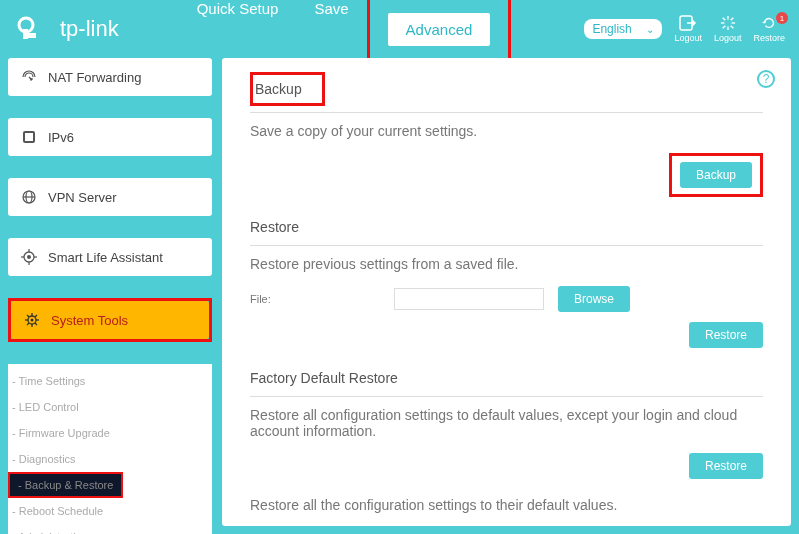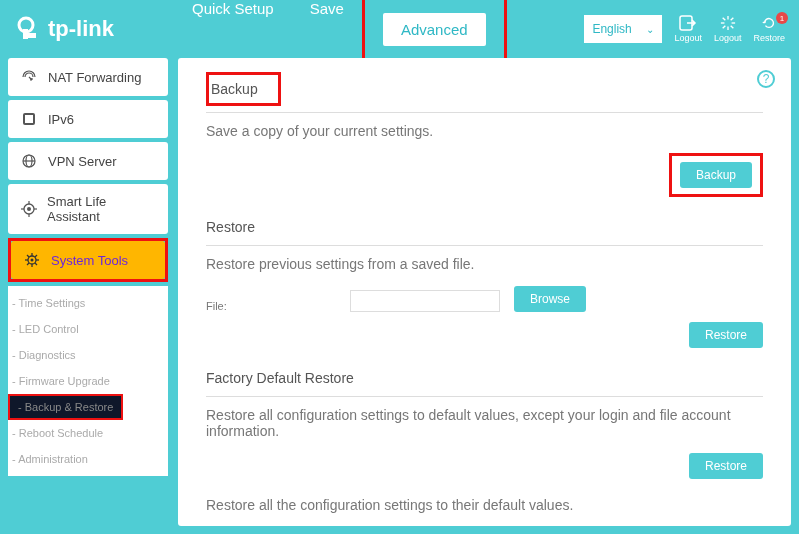--- a/index.html
+++ b/index.html
@@ -1,40 +1,40 @@
 <!DOCTYPE html>
 <html><head>
 <meta charset="utf-8">
 <style>
 * { margin: 0; padding: 0; box-sizing: border-box; font-family: Arial, Helvetica, sans-serif; }
 body { width: 799px; height: 534px; background: #4fcdd4; overflow: hidden; }
 .topbar { height: 58px; display: flex; align-items: center; padding: 0 14px; }
-.logo { display: flex; align-items: center; color: #fff; font-size: 22px; font-weight: 700; }
+.logo { display: flex; align-items: center; color: #fff; font-size: 22px; font-weight: 400; gap: 12px; }
 .logo svg { margin-right: 6px; }
 .topnav { display: flex; margin-left: 60px; }
 .topnav .tab { color: #fff; font-size: 15px; padding: 8px 18px; cursor: pointer; }
 .topnav .tab.active { background: #fff; color: #2fb8c5; border-radius: 2px; }
 .topright { margin-left: auto; display: flex; align-items: center; gap: 12px; }
-.lang { background: #fff; border-radius: 0; height: 28px; width: 78px; display: flex; align-items: center; justify-content: space-between; padding: 0 8px; color: #2fb8c5; font-size: 12px; }
+.lang { background: #fff; border-radius: 8px; height: 20px; width: 78px; display: flex; align-items: center; justify-content: space-between; padding: 0 8px; color: #2fb8c5; font-size: 12px; }
 .tic { display: flex; flex-direction: column; align-items: center; color: #fff; font-size: 9px; gap: 2px; position: relative; cursor: pointer; }
 .tic .badge { position: absolute; top: -3px; right: -3px; background: #e84848; color: #fff; width: 12px; height: 12px; border-radius: 50%; font-size: 8px; display:flex; align-items:center; justify-content:center; }
 .body { display: flex; padding: 0 8px 8px 8px; gap: 10px; height: calc(100% - 58px); }
-.sidebar { width: 160px; display: flex; flex-direction: column; gap: 4px; }
+.sidebar { width: 204px; display: flex; flex-direction: column; gap: 22px; }
 .side-item { background: #fff; border-radius: 3px; padding: 10px 12px; display: flex; align-items: center; gap: 10px; cursor: pointer; font-size: 13px; color: #444; }
-.side-item.active { background: #ffb600; color: #6d28d9; }
+.side-item.active { background: #ffb600; color: #b91c1c; }
 .side-sub { background: transparent; padding: 3px 0 0 24px; }
 .side-sub .sub { font-size: 11px; color: #ccc; padding: 7px 4px; cursor: pointer; }
 .side-sub .sub.active { border: 2px solid #e11; color: #888; background: #0f172a; display: inline-block; padding: 5px 8px; }
 .content { flex: 1; background: #fff; border-radius: 3px; padding: 14px 28px; overflow-y: auto; font-size: 12px; color: #666; position: relative; }
 .section-title { font-size: 14px; color: #555; padding: 4px 0; }
 .hr { border: none; border-top: 1px solid #ddd; margin: 6px 0 10px 0; }
 .desc { font-size: 14px; color: #777; margin-bottom: 14px; }
 .btn { background: #4fcdd4; color: #fff; border: none; padding: 6px 16px; border-radius: 3px; font-size: 12px; cursor: pointer; }
 .btn-row-right { display: flex; justify-content: flex-end; margin: 8px 0 18px 0; }
-.filerow { display: flex; align-items: flex-end; gap: 14px; margin: 10px 0; }
+.filerow { display: flex; align-items: center; gap: 14px; margin: 10px 0; }
 .filelabel { width: 130px; font-size: 11px; color: #777; }
 .fileinput { width: 150px; height: 22px; border: 1px solid #ddd; background: #fff; }
 .help-icon { position: absolute; top: 12px; right: 16px; color: #4fcdd4; width: 18px; height: 18px; border: 2px solid #4fcdd4; border-radius: 50%; display: flex; align-items: center; justify-content: center; font-size: 12px; cursor: pointer; }
 .red-box-tab { border: 3px solid #e11; padding: 18px; }
 .red-box-title { border: 3px solid #e11; display: inline-block; padding: 2px 20px 2px 2px; }
 .red-box-btn { border: 3px solid #e11; padding: 6px 8px; display: inline-block; }
 .red-box-side { border: 3px solid #e11; }
 .ic { width: 18px; height: 18px; display: inline-flex; align-items: center; justify-content: center; }
 .sub-white { background: #fff; padding: 4px 0; }
 </style>
@@ -157,22 +157,22 @@
                 <line x1="11" y1="5" x2="13" y2="3"></line>
               </g>
             </svg>
           </span>
         <span>System Tools</span>
       </div>
     </div>
     <div class="side-sub sub-white">
       <div class="sub" style="color:#aaa">- <span>Time Settings</span></div>
       <div class="sub" style="color:#aaa">- <span>LED Control</span></div>
+      <div class="sub" style="color:#aaa">- <span>Firmware Upgrade</span></div>
       <div class="sub" style="color:#aaa">- <span>Diagnostics</span></div>
-      <div class="sub" style="color:#aaa">- <span>Firmware Upgrade</span></div>
       <div class="sub active">- <span>Backup &amp; Restore</span></div>
       <div class="sub" style="color:#aaa">- <span>Reboot Schedule</span></div>
       <div class="sub" style="color:#aaa">- <span>Administration</span></div>
     </div>
   </div>
 
   <div class="content">
     <div class="help-icon">?</div>
 
     <div class="red-box-title">
@@ -193,19 +193,19 @@
       <div class="filelabel">File:</div>
       <div class="fileinput"></div>
       <button class="btn">Browse</button>
     </div>
     <div class="btn-row-right">
       <button class="btn">Restore</button>
     </div>
 
     <div class="section-title">Factory Default Restore</div>
     <hr class="hr">
-    <div class="desc">Restore all configuration settings to default values, except your login and file account information.</div>
+    <div class="desc">Restore all configuration settings to default values, except your login and cloud account information.</div>
     <div class="btn-row-right">
       <button class="btn">Restore</button>
     </div>
     <div class="desc">Restore all the configuration settings to their default values.</div>
   </div>
 </div>
 
 </body></html>

